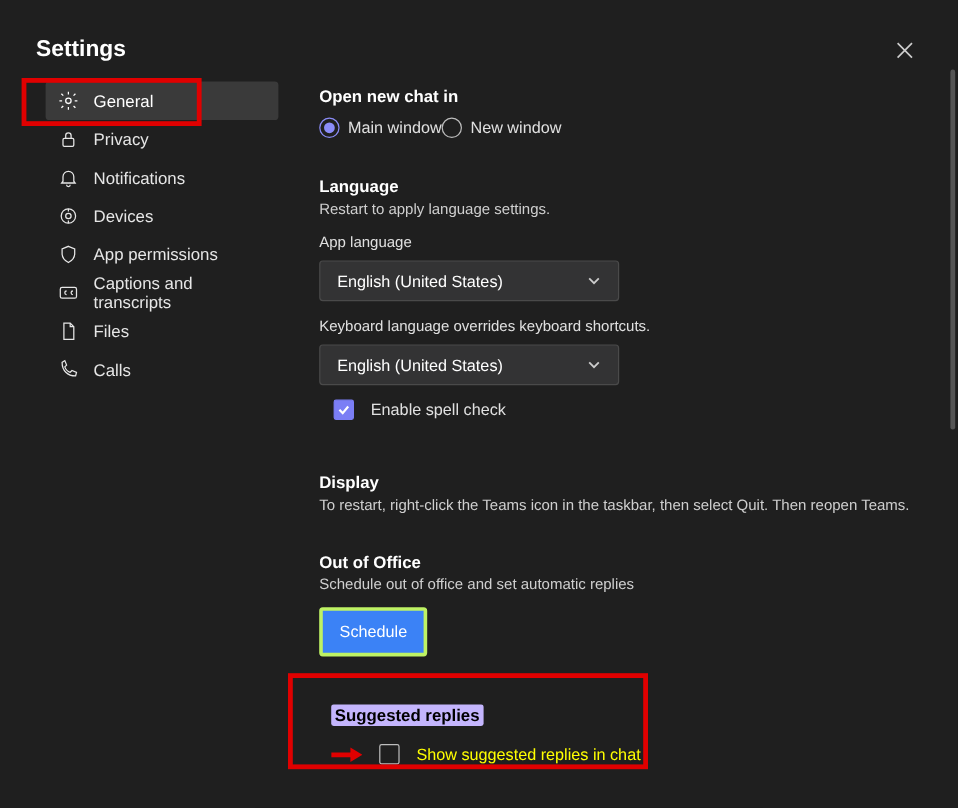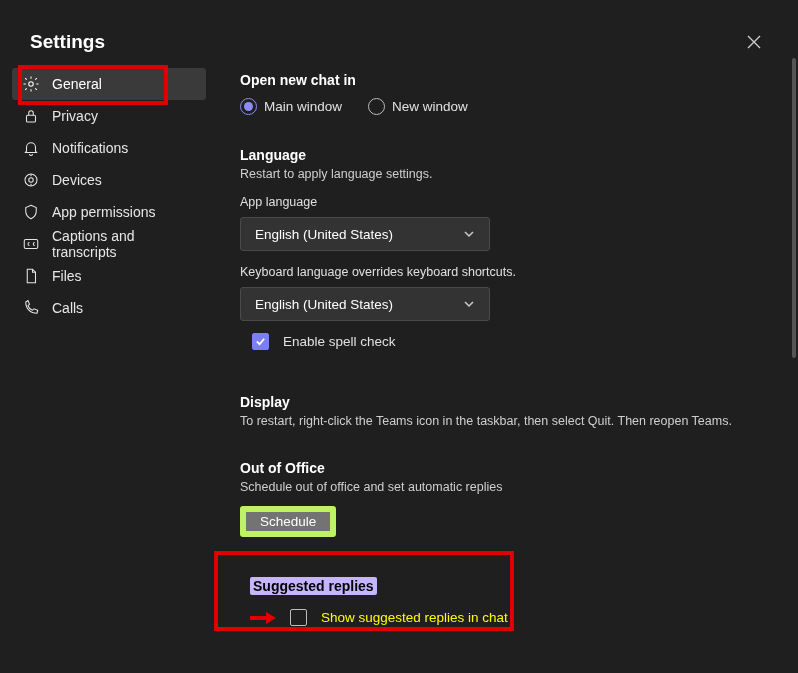--- a/index.html
+++ b/index.html
@@ -30,21 +30,21 @@
     color: #fff;
   }
   .close-btn {
     width: 28px; height: 28px;
     display: flex; align-items: center; justify-content: center;
     color: #ccc;
     cursor: pointer;
   }
   .body-area {
     display: flex;
-    padding-left: 12px;
+    padding-left: 38px;
   }
   .sidebar {
     width: 194px;
     flex: 0 0 194px;
   }
   .side-item {
     display: flex;
     align-items: center;
     gap: 12px;
     height: 32px;
@@ -82,21 +82,20 @@
     color: #cfcfcf;
     margin-top: 4px;
   }
   .label-sm {
     font-size: 12.5px;
     color: #e0e0e0;
     margin-top: 14px;
   }
   .radio-row {
     display: flex;
-    gap: 26px;
     margin-top: 10px;
     text-align: center;
   }
   .radio {
     display: flex;
     align-items: center;
     gap: 7px;
     font-size: 13.5px;
     cursor: pointer;
   }
@@ -147,24 +146,24 @@
   }
   .check.filled {
     background: #7b7ef5;
     border-color: #7b7ef5;
   }
   .check.filled svg { stroke:#fff; }
   .btn {
     margin-top: 12px;
     display: inline-flex;
     align-items: center;
-    height: 31px;
+    height: 41px;
     padding: 0 14px;
-    background: #737373;
-    border: 6px solid #bef264;
+    background: #3b82f6;
+    border: 3px solid #bef264;
     border-radius: 3px;
     font-size: 13.5px;
     color:#fff;
     cursor: pointer;
   }
   .sep { height: 18px; }
   
   .red-box-sidebar {
     position: absolute;
     top: 65px;

